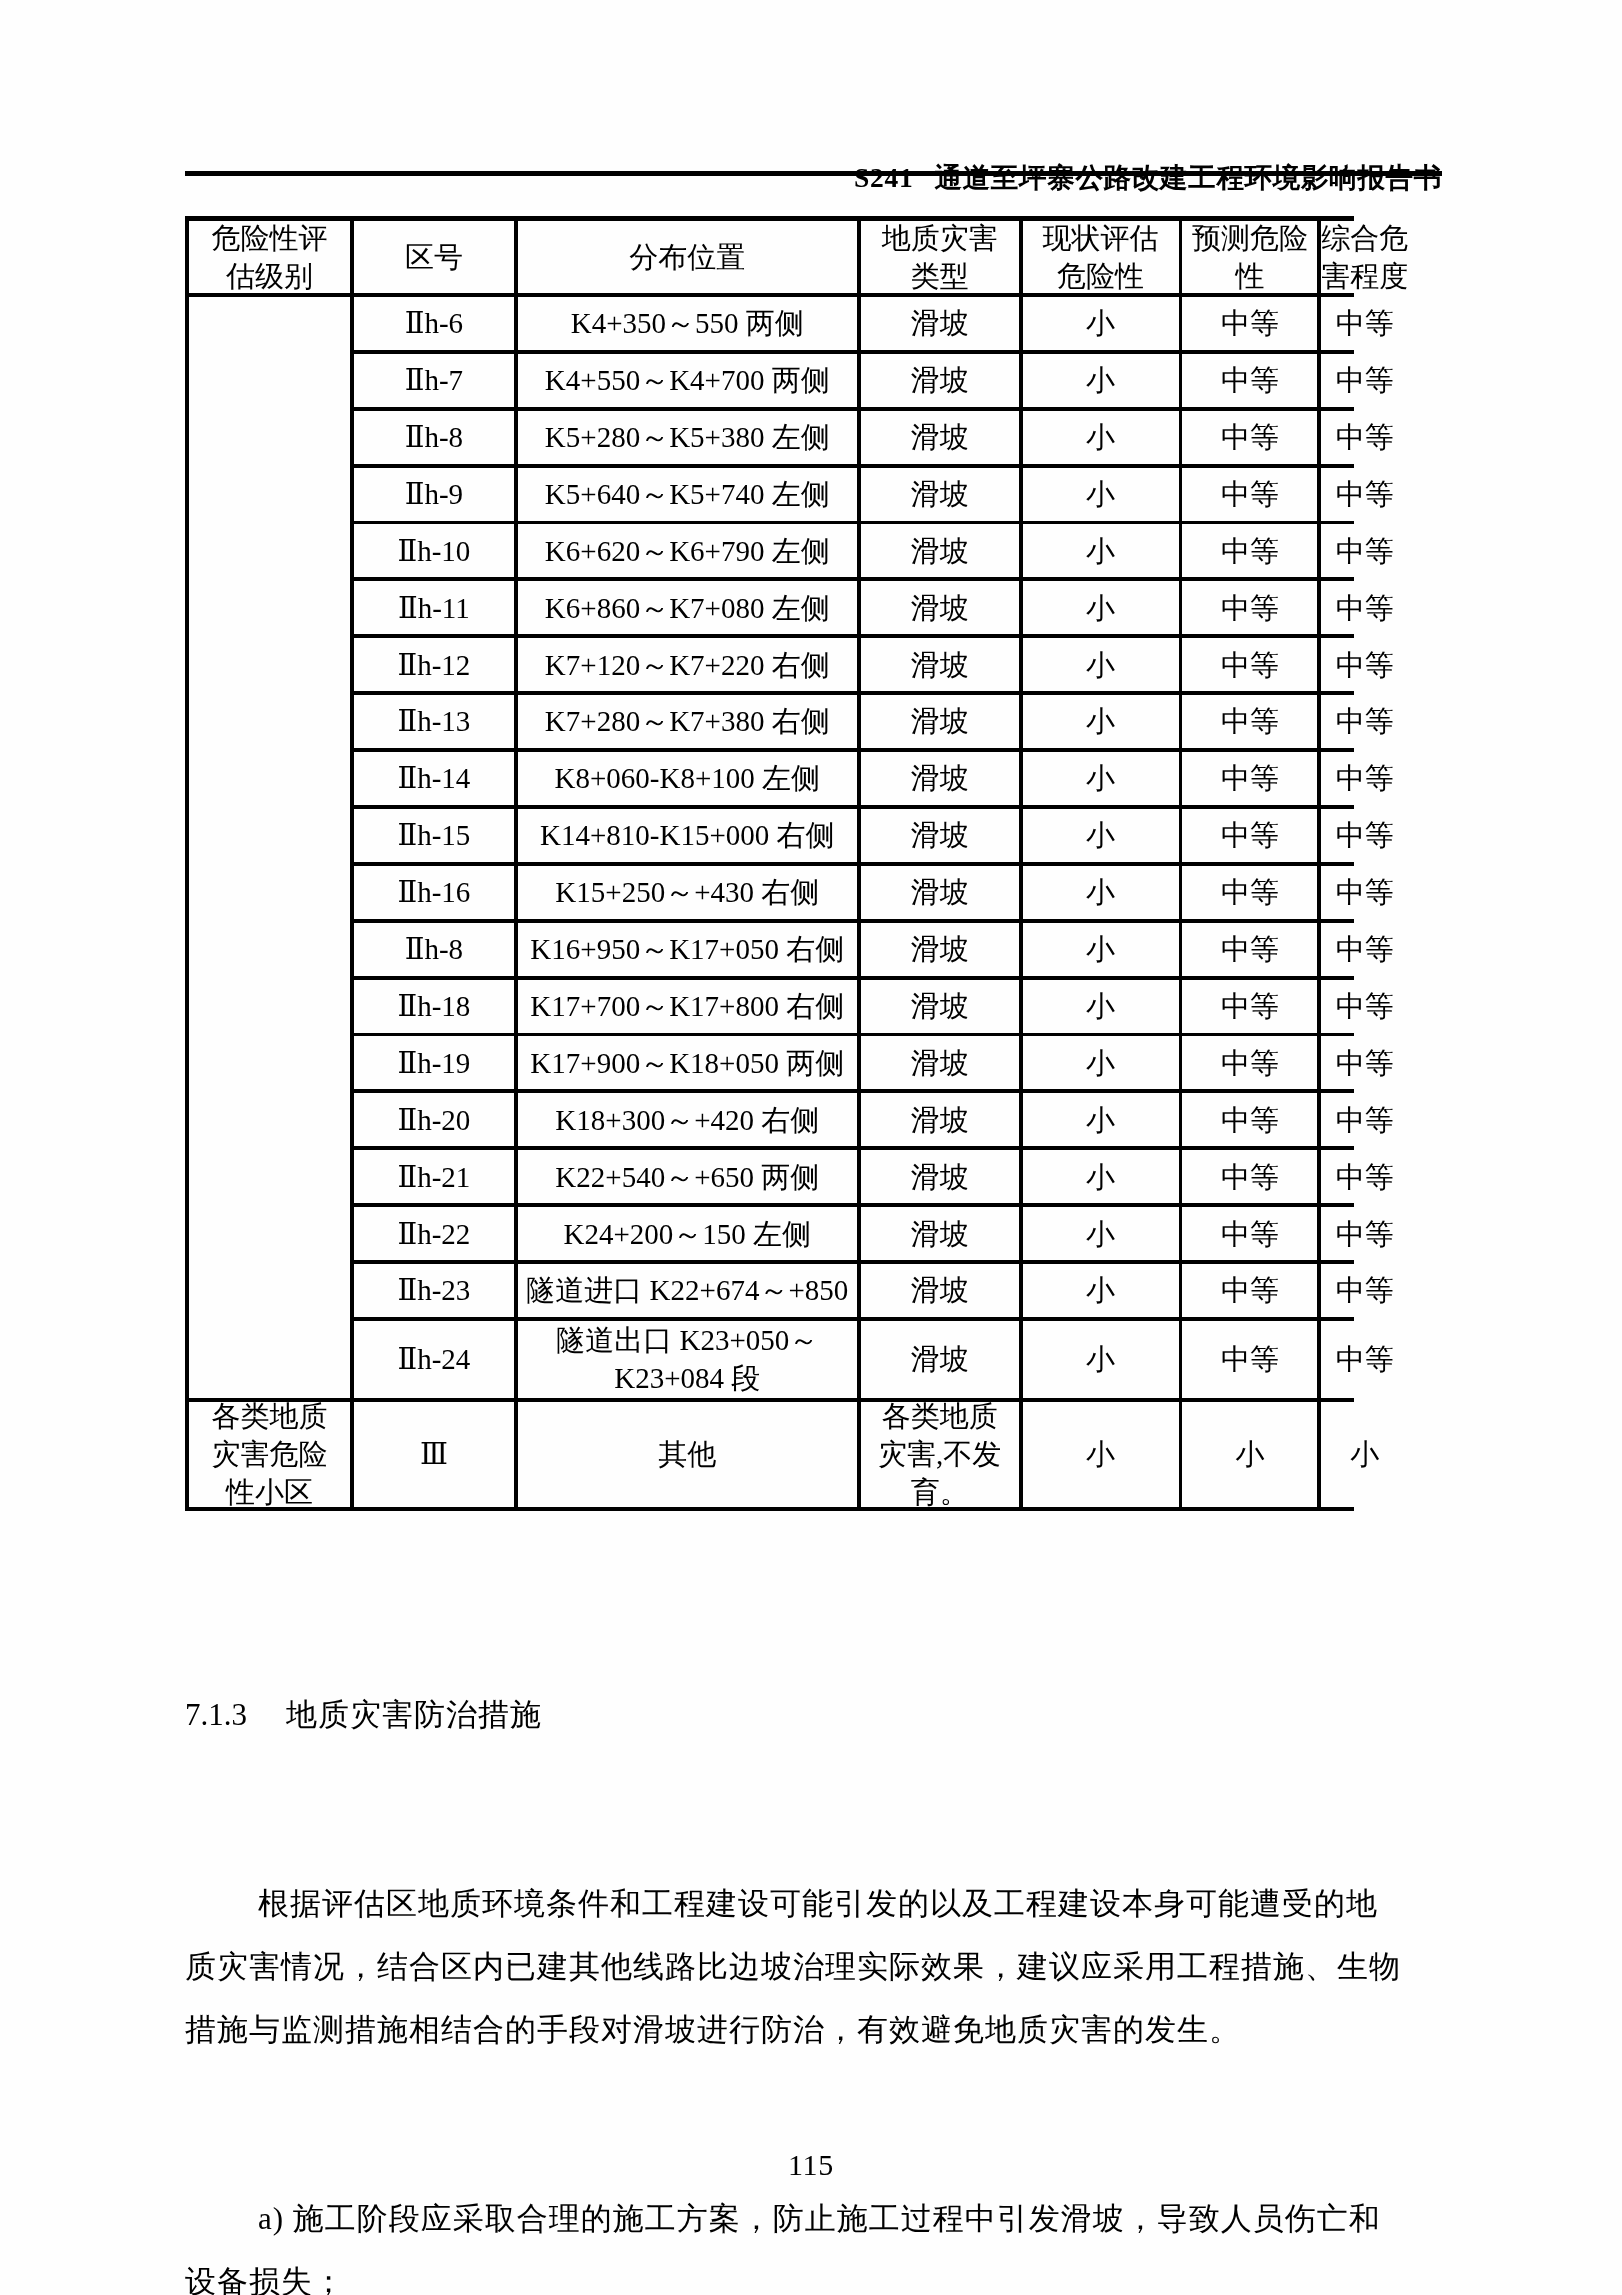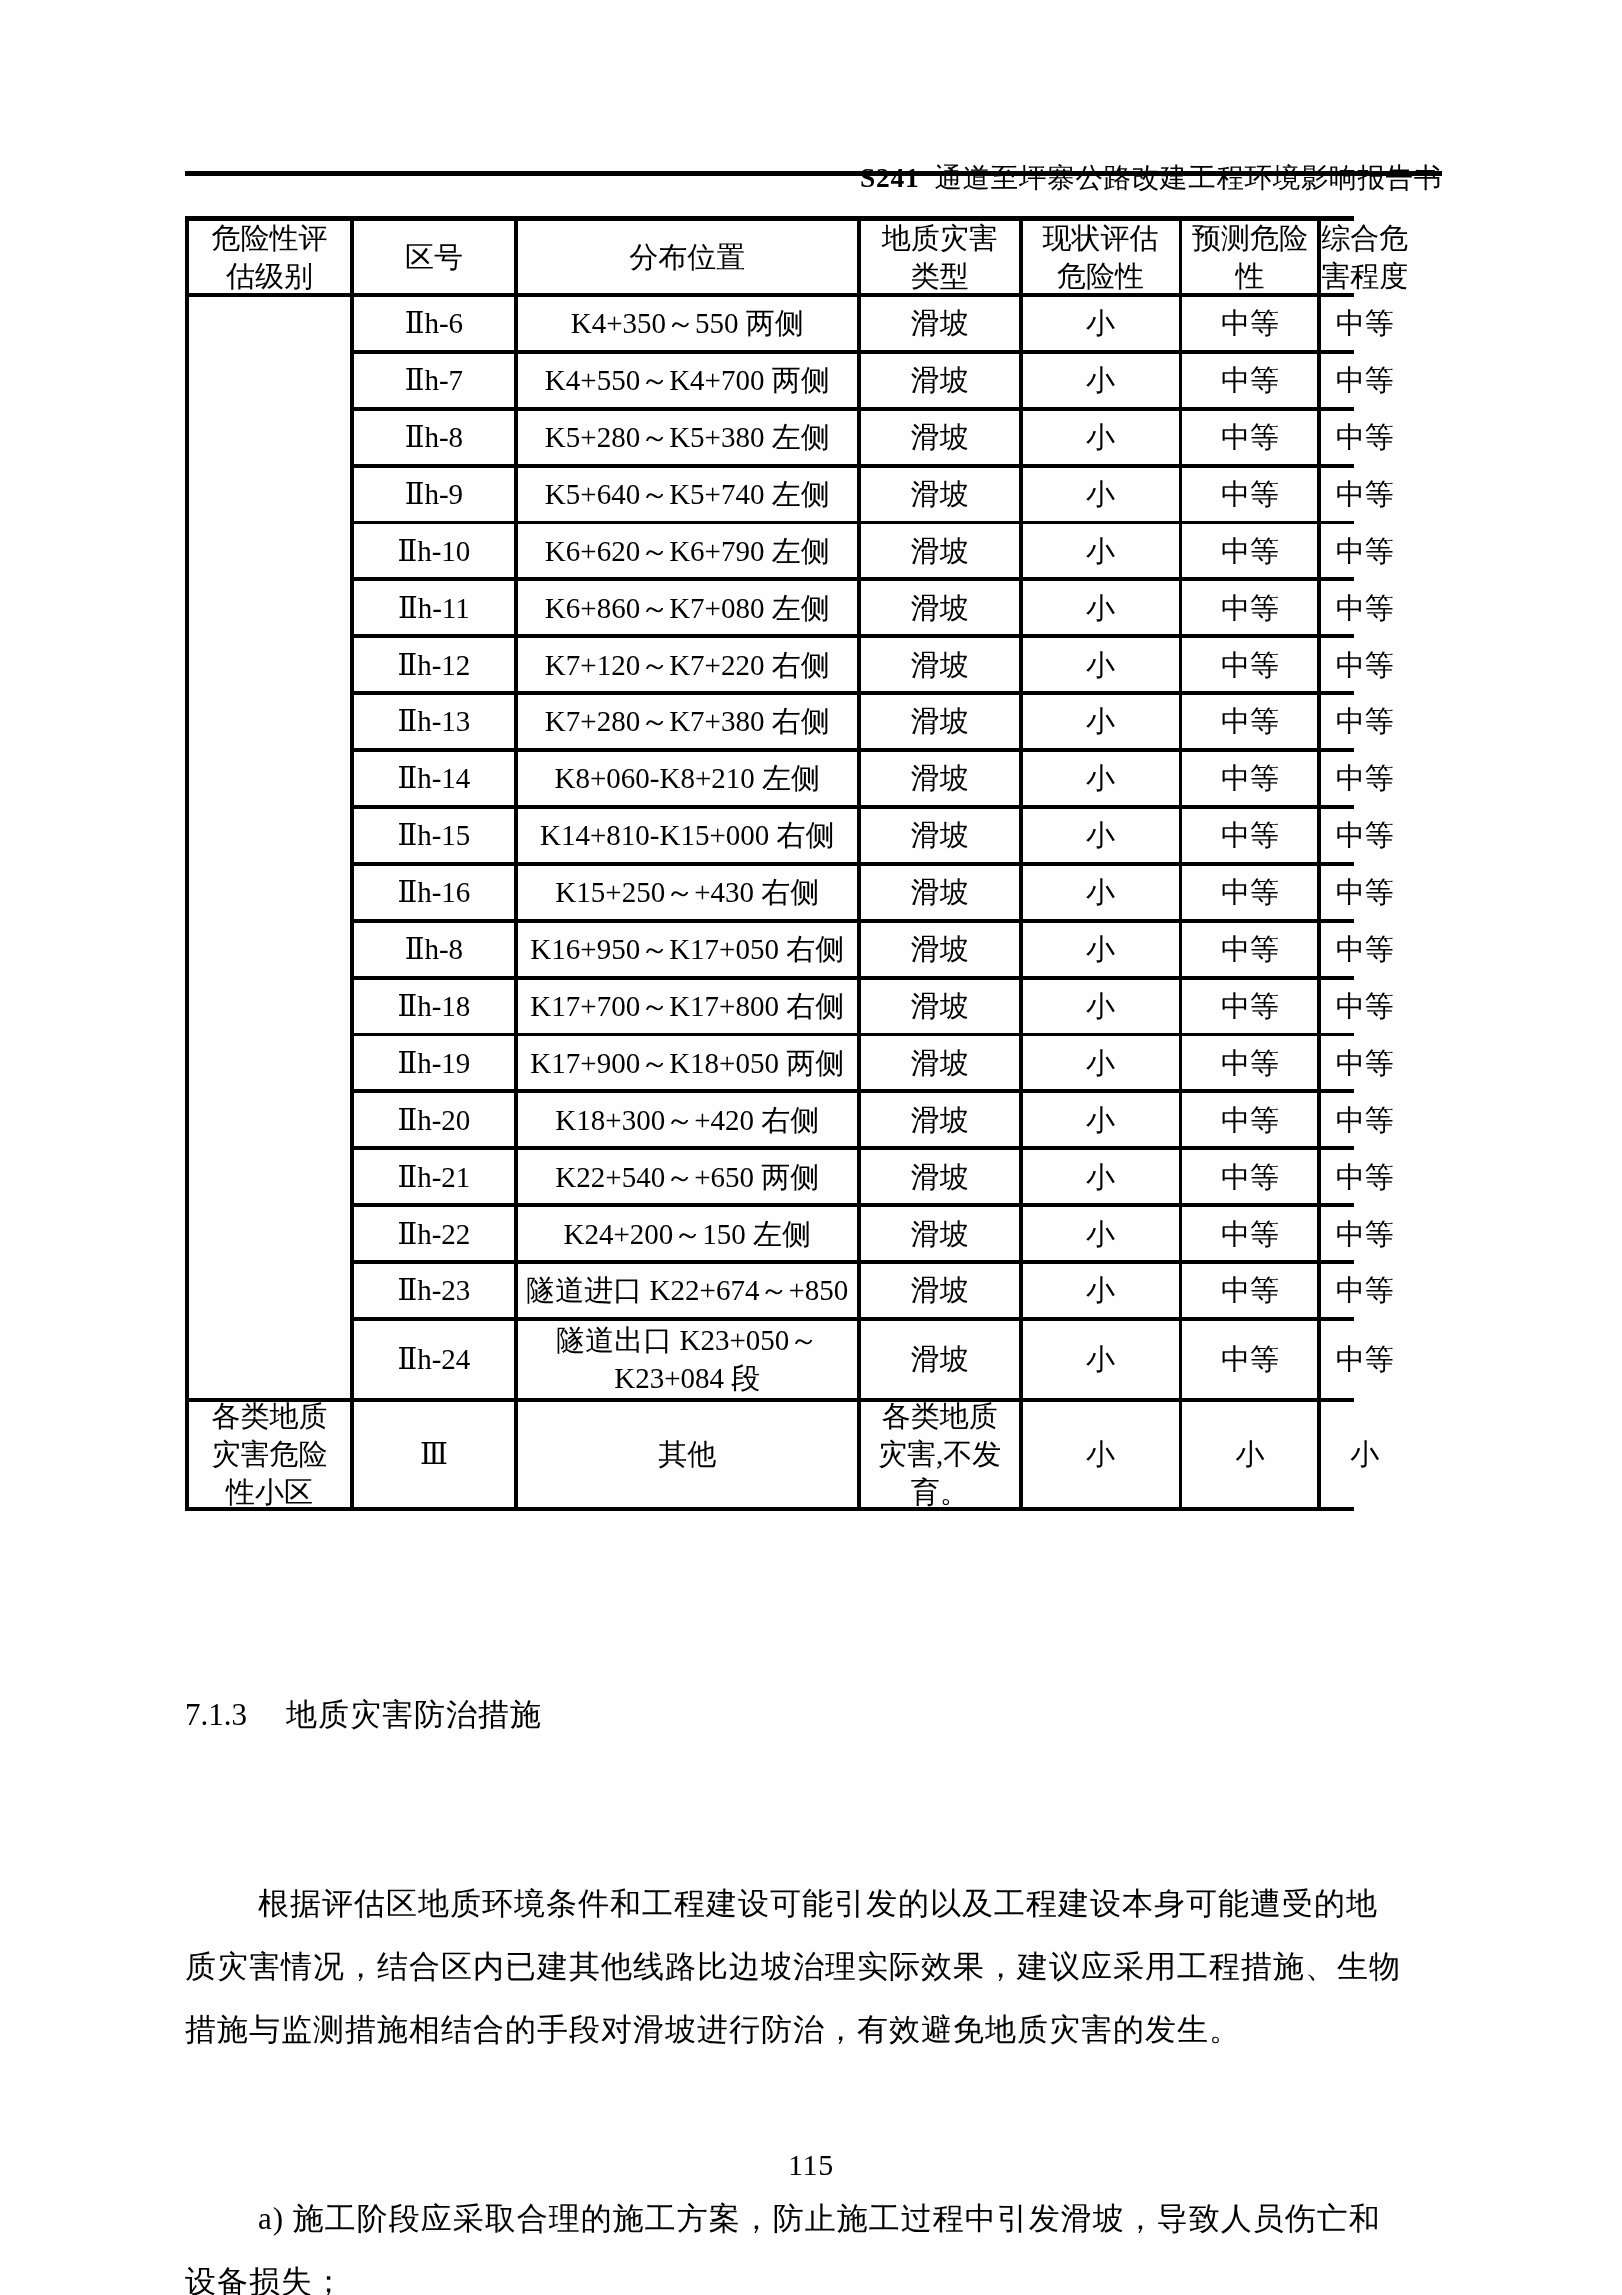--- a/index.html
+++ b/index.html
@@ -11,21 +11,21 @@
     color:#000;
     overflow:hidden;
   }
   
   .doc-header{
     position:absolute;left:185px;top:128px;width:1257px;
     text-align:right;font-size:27.5px;line-height:1.2;
     white-space:pre;
   }
   .doc-header .code{font-weight:bold;letter-spacing:0.7px;}
-  .doc-header .title{margin-left:15px;letter-spacing:0.7px;}
+  .doc-header .title{margin-left:21px;letter-spacing:0.7px;font-weight:bold;}
   .header-rule{
     position:absolute;left:185px;top:171px;width:1257px;height:5.2px;
     background:#000;
   }
   
   .risk-table{
     position:absolute;left:185px;top:216px;width:1169px;
     display:grid;
     grid-template-columns:161px 160px 339px 158px 156px 135px 1fr;
     grid-template-rows:72px repeat(18,53px) 77px 105px;
@@ -143,21 +143,21 @@
         <div class="cell">中等</div>
       
         <div class="cell">Ⅱh-13</div>
         <div class="cell">K7+280～K7+380 右侧</div>
         <div class="cell">滑坡</div>
         <div class="cell">小</div>
         <div class="cell">中等</div>
         <div class="cell">中等</div>
       
         <div class="cell">Ⅱh-14</div>
-        <div class="cell">K8+060-K8+210 左侧</div>
+        <div class="cell">K8+060-K8+100 左侧</div>
         <div class="cell">滑坡</div>
         <div class="cell">小</div>
         <div class="cell">中等</div>
         <div class="cell">中等</div>
       
         <div class="cell">Ⅱh-15</div>
         <div class="cell">K14+810-K15+000 右侧</div>
         <div class="cell">滑坡</div>
         <div class="cell">小</div>
         <div class="cell">中等</div>

